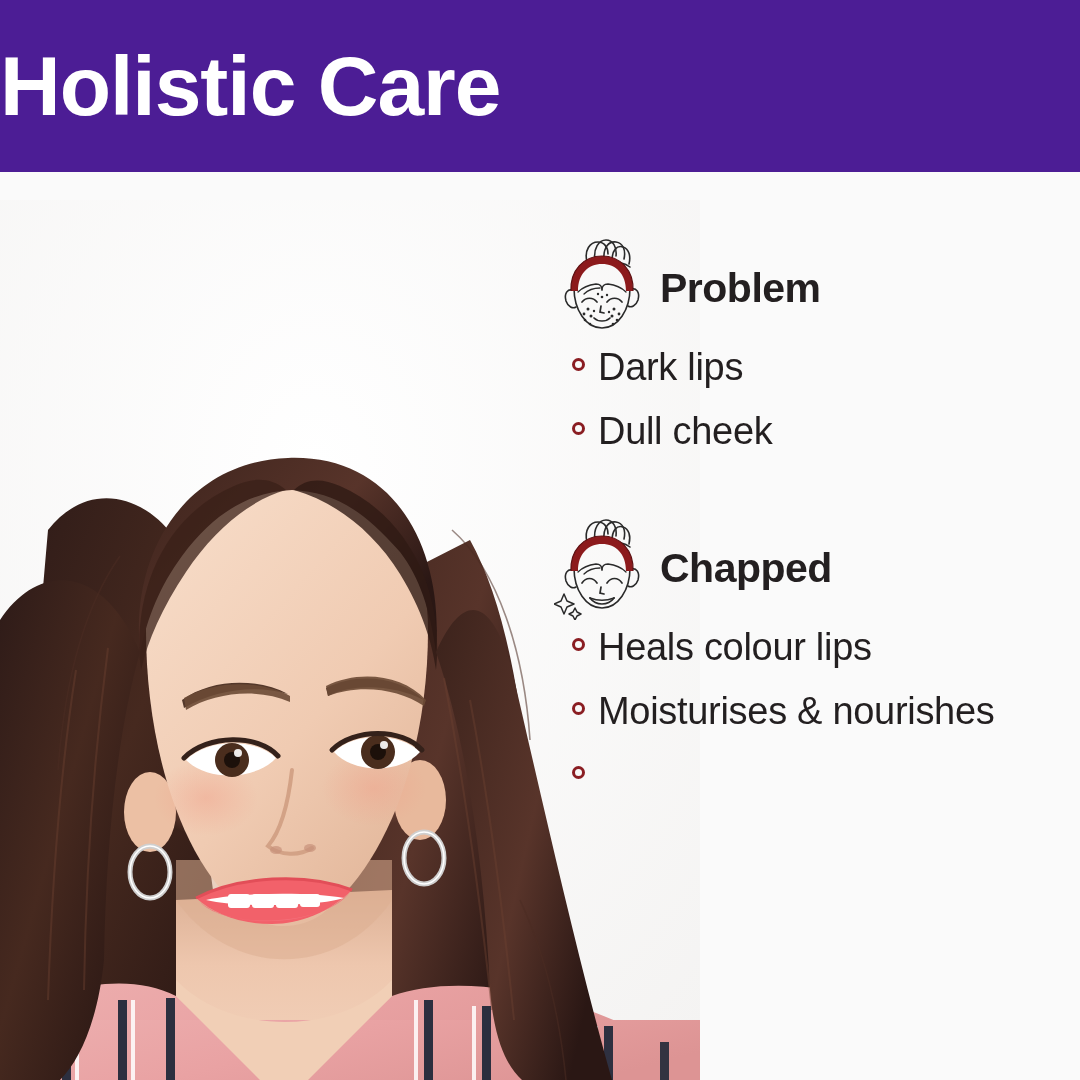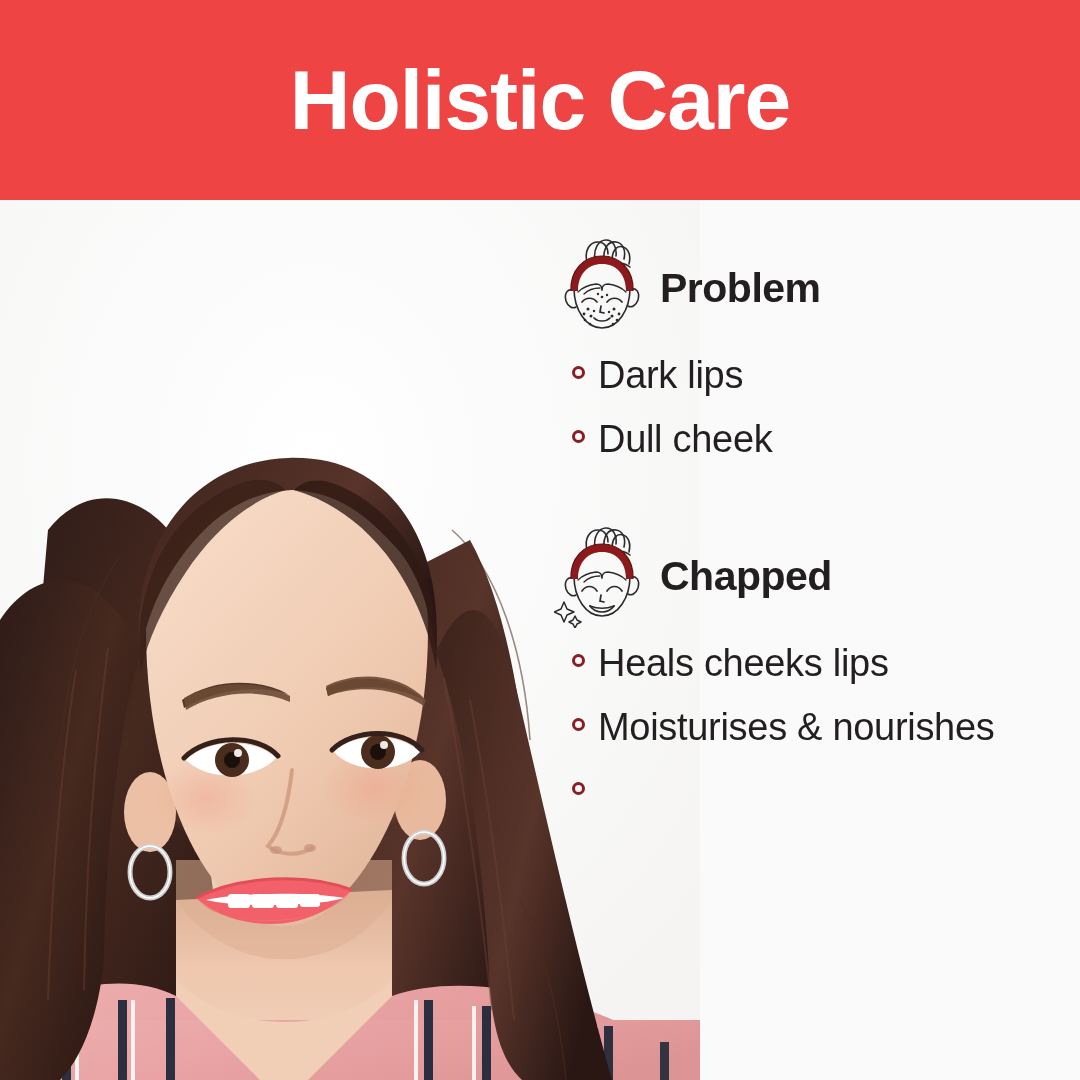--- a/index.html
+++ b/index.html
@@ -12,23 +12,23 @@
   .page {
     position:relative;
     width:1080px; height:1080px;
     background:#fafafa;
     overflow:hidden;
   }
 
   
   .banner {
     position:absolute; left:0; top:0;
-    width:1080px; height:200px;
-    background:#ef4444;
-    display:flex; align-items:center; justify-content:center;
+    width:1080px; height:172px;
+    background:#4c1d95;
+    display:flex; align-items:center; justify-content:flex-start;
   }
   .banner-title {
     color:#ffffff;
     font-size:84px;
     font-weight:700;
     letter-spacing:-1px;
     line-height:1;
     font-family:"Liberation Sans", sans-serif;
   }
 
@@ -60,21 +60,21 @@
   .sec-icon svg { display:block; }
   .sec-title {
     font-size:41px;
     font-weight:700;
     color:#231f20;
     letter-spacing:-0.5px;
     line-height:1;
     font-family:"Liberation Sans", sans-serif;
   }
 
-  .bullets { list-style:none; margin-top:8px; }
+  .bullets { list-style:none; }
   .bullet {
     display:flex;
     align-items:flex-start;
     margin-bottom:10px;
   }
   .dot {
     flex:0 0 auto;
     width:13px; height:13px;
     border:3.5px solid #8a1d22;
     border-radius:50%;
@@ -369,21 +369,21 @@
               <path d="M21 92 L 23 96 L 27 98 L 23 100 L 21 104 L 19 100 L 15 98 L 19 96 Z"></path>
             </g>
           </svg>
         </div>
         <div class="sec-title">Chapped</div>
       </div>
 
       <ul class="bullets">
         <li class="bullet">
           <span class="dot"></span>
-          <span class="bullet-text">Heals cheeks lips</span>
+          <span class="bullet-text">Heals colour lips</span>
         </li>
         <li class="bullet">
           <span class="dot"></span>
           <span class="bullet-text">Moisturises &amp; nourishes</span>
         </li>
         <li class="bullet">
           <span class="dot"></span>
         </li>
       </ul>
     </div>

